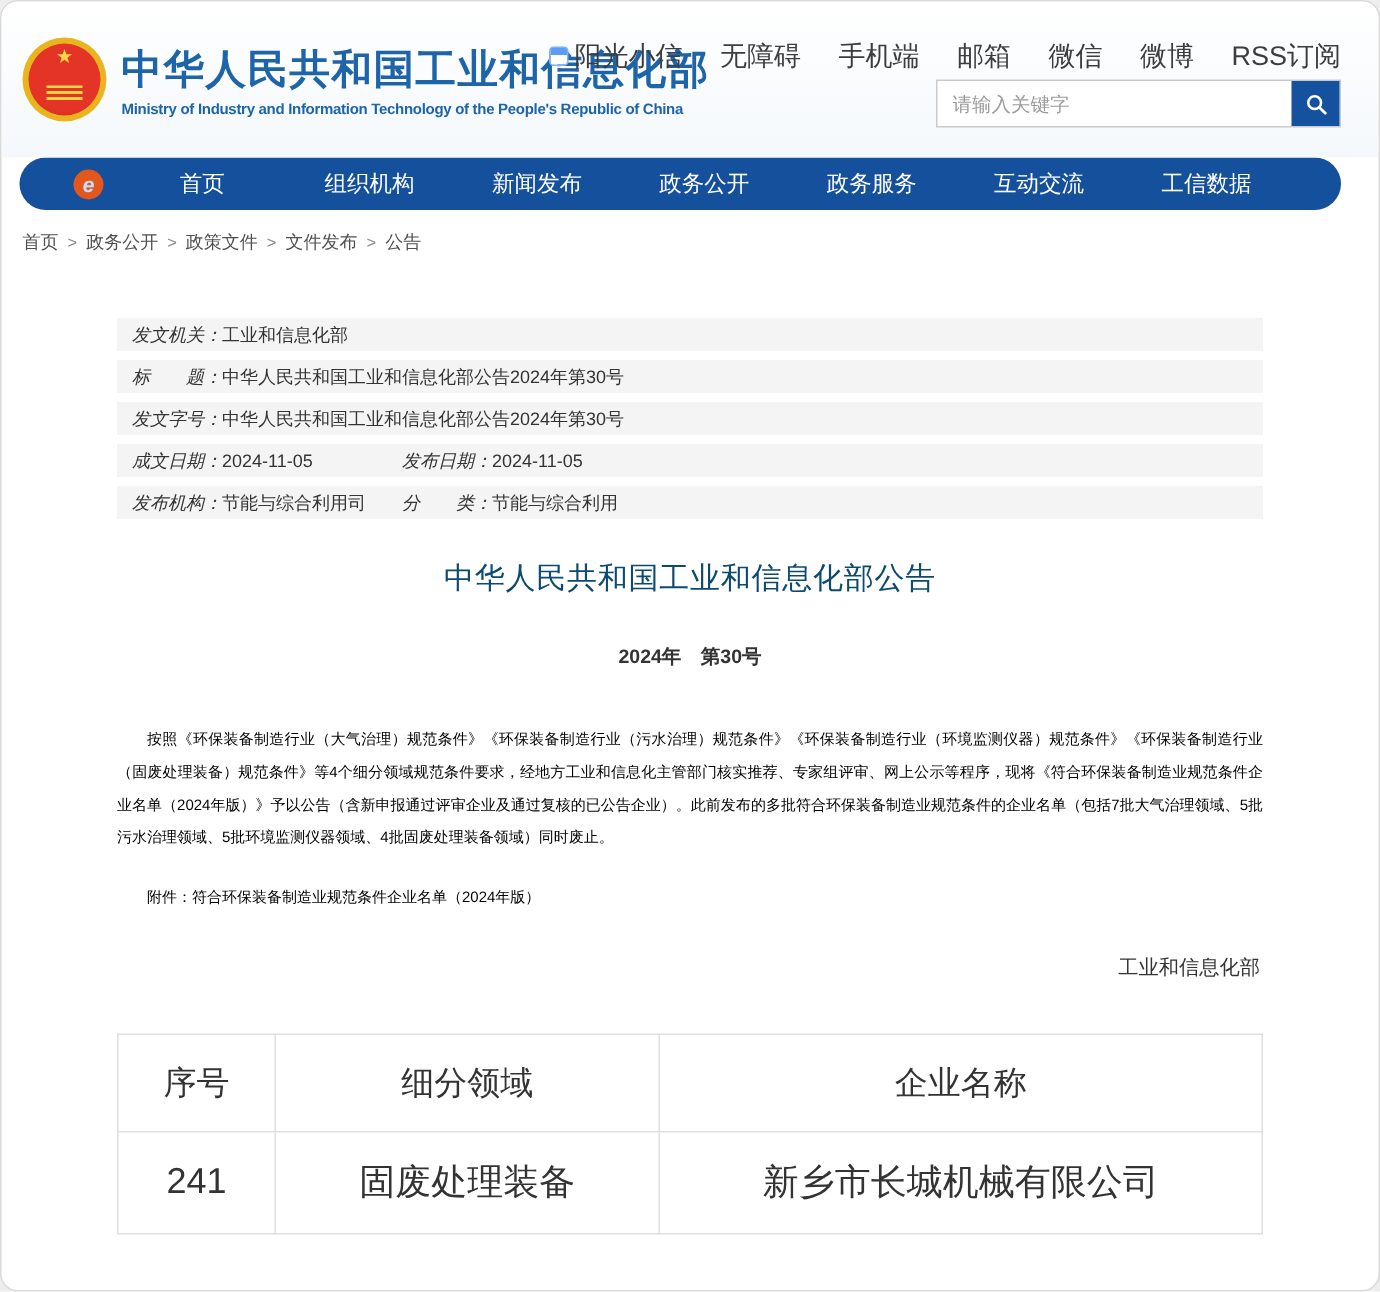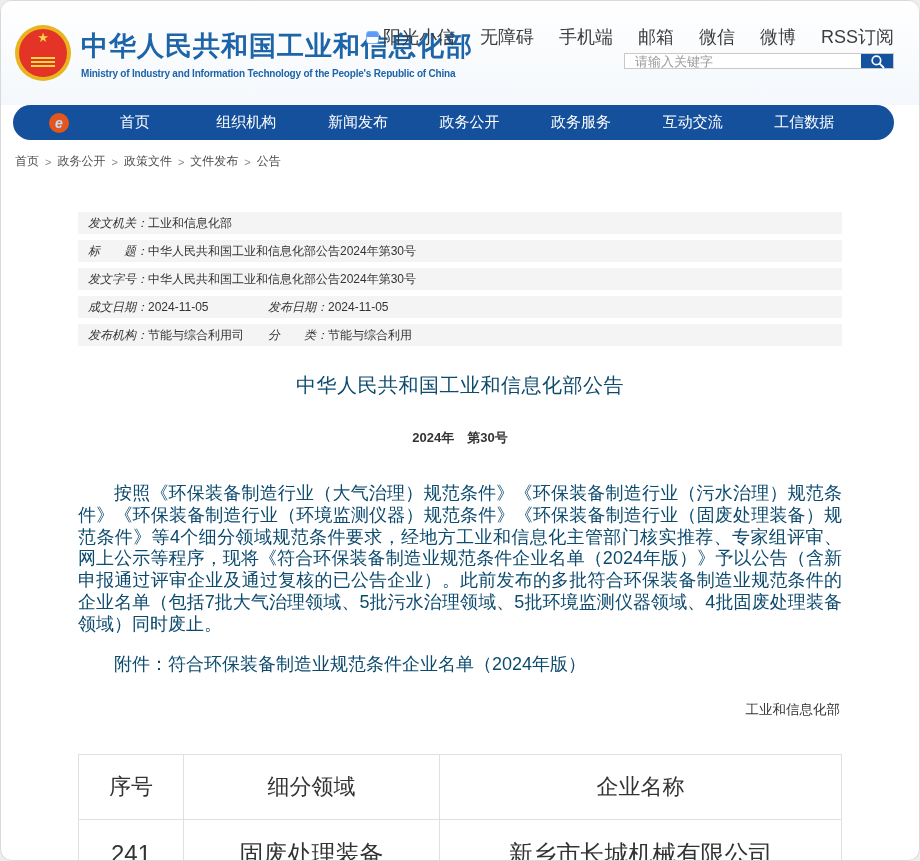--- a/index.html
+++ b/index.html
@@ -17,21 +17,21 @@
                  background:repeating-linear-gradient(180deg,#f9d548 0 2px,transparent 2px 4px); }
   .brand-text { margin-left:10px; color:#1d64a8; }
   .brand-cn { font-size:27px; font-weight:700; letter-spacing:1px; }
   .brand-en { font-size:10px; font-weight:700; margin-top:4px; letter-spacing:-0.2px; }
 
   .quick-links { position:absolute; top:24px; right:25px; display:flex; align-items:flex-start; gap:25px; font-size:18px; color:#3d3d3d; }
   .quick-link { cursor:pointer; white-space:nowrap; display:flex; align-items:center; gap:4px; }
   .robot-icon { display:inline-block; width:13px; height:13px; border-radius:3px; border:1px solid #7fb3f0;
                 background:linear-gradient(180deg,#5a9cf8 0 45%,#ffffff 45% 100%); }
 
-  .search-bar { position:absolute; top:52px; right:25px; width:270px; height:16px; background:#fff;
+  .search-bar { position:absolute; top:52px; right:25px; width:270px; height:32px; background:#fff;
                 border:1px solid #c9c9c9; display:flex; align-items:stretch; }
   .search-input { flex:1; border:none; outline:none; padding:0 10px; font-size:13px; color:#333; background:transparent; }
   .search-input::placeholder { color:#9b9b9b; }
   .search-btn { width:32px; background:#14529f; border:none; cursor:pointer; display:flex; align-items:center; justify-content:center; }
 
   
   .main-nav { margin:0 25px 0 12px; height:35px; border-radius:18px; background:#15509c;
               display:flex; align-items:center; padding:0 34px 0 36px; }
   .nav-logo { width:20px; height:20px; border-radius:50%; background:#e4571c; position:relative; flex:0 0 auto; margin-right:10px; }
   .nav-logo .e-glyph { position:absolute; inset:0; display:flex; align-items:center; justify-content:center;
@@ -48,21 +48,21 @@
   .meta-row { background:#f4f4f4; height:22px; line-height:22px; margin-bottom:6px; padding:0 10px;
               font-size:12px; color:#333; display:flex; white-space:nowrap; overflow:hidden; }
   .meta-cell { display:flex; }
   .meta-cell.first-of-pair { width:180px; flex:0 0 auto; }
   .meta-label { color:#333;font-style:italic; }
   .meta-value { color:#333; }
 
   .doc-title { margin-top:26px; text-align:center; font-size:20px; font-weight:400; color:#0c4a6e; letter-spacing:0.5px; }
   .doc-issue { margin-top:30px; text-align:center; font-size:13px; color:#333;font-weight:bold; }
 
-  .para { margin-top:36px; font-size:18px; line-height:21.8px; color:#0c4a6e; text-indent:2em; text-align:justify; }
+  .para { margin-top:36px; font-size:10px; line-height:21.8px; color:#000000; text-indent:2em; text-align:justify; }
   .para.tight { margin-top:22px; }
   .para.attach { margin-top:18px; }
 
   .signature { margin-top:22px; text-align:right; font-size:13.5px; line-height:25px; color:#333; padding-right:2px; }
 
   .ann-table { width:100%; margin-top:32px; border-collapse:collapse; table-layout:fixed; }
   .ann-table th, .ann-table td { border:1px solid #e0e0e0; text-align:center; color:#333; font-weight:400; vertical-align:middle; }
   .ann-table th { height:65px; font-size:22px; }
   .ann-table td { height:68px; font-size:24px; }
   .col-no { width:105px; } .col-field { width:256px; }

